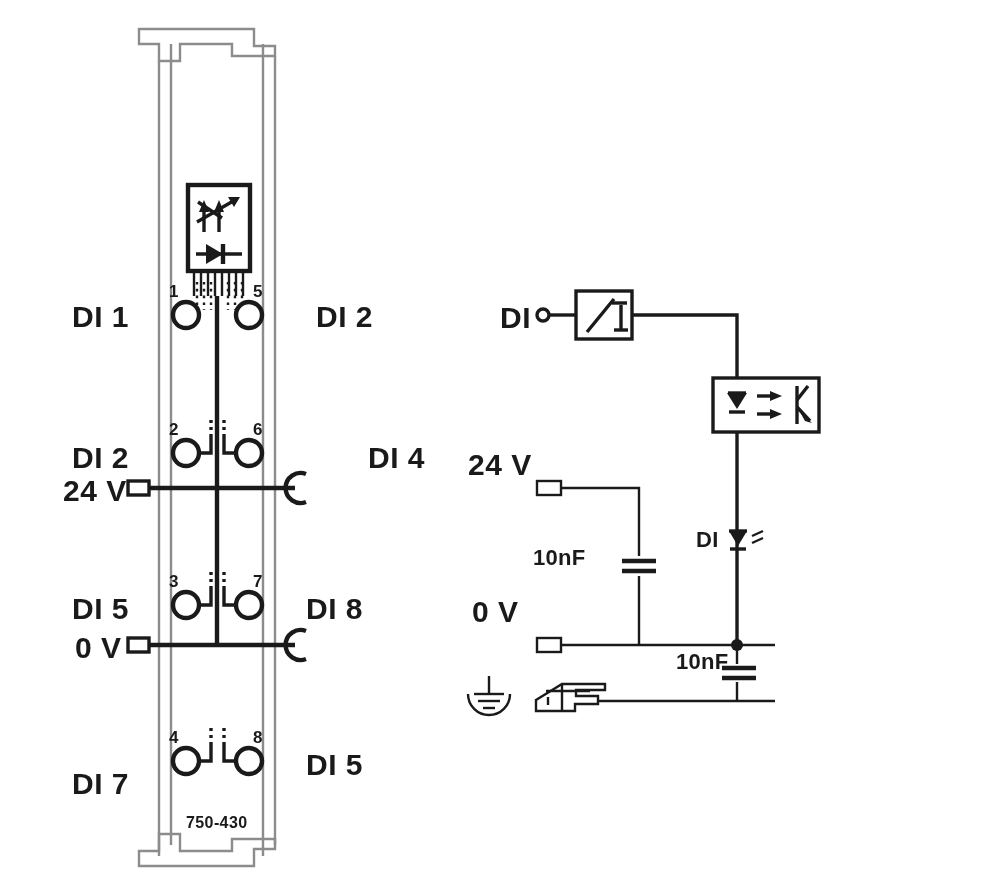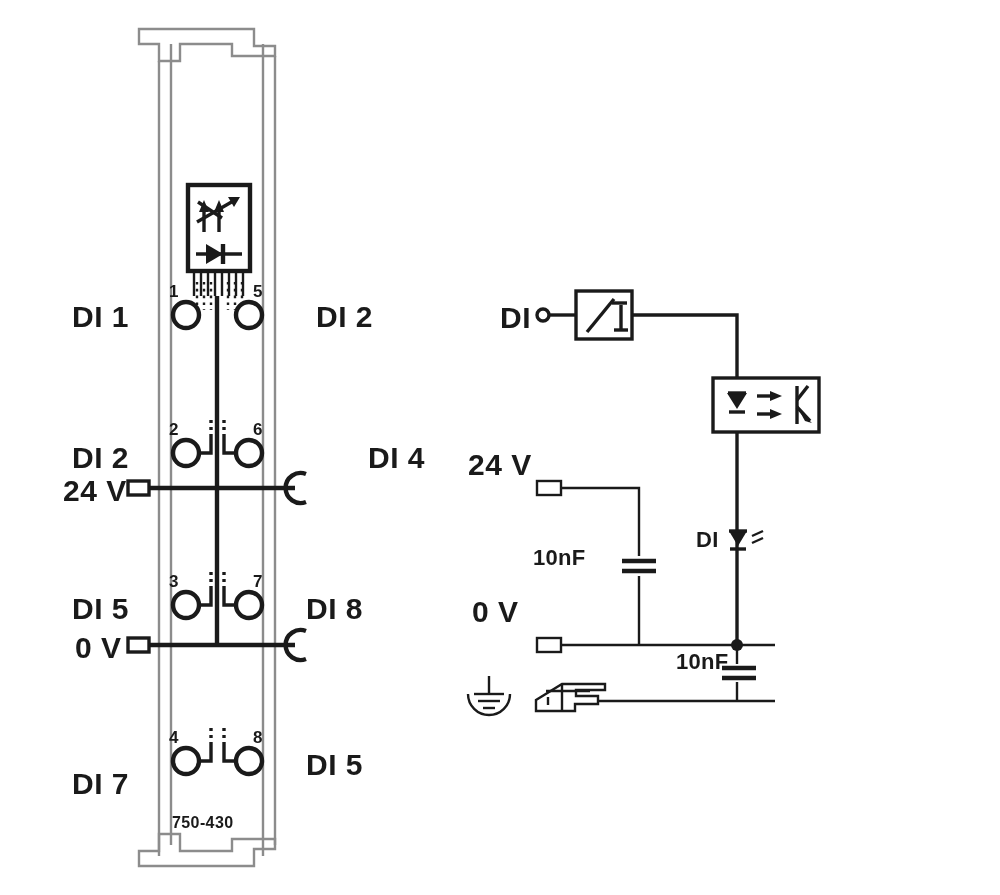--- a/index.html
+++ b/index.html
@@ -310,21 +310,21 @@
 
   <div class="lbl lbl-num" style="left:169px; top:421px;">2</div>
   <div class="lbl lbl-num" style="left:253px; top:421px;">6</div>
 
   <div class="lbl lbl-num" style="left:169px; top:573px;">3</div>
   <div class="lbl lbl-num" style="left:253px; top:573px;">7</div>
 
   <div class="lbl lbl-num" style="left:169px; top:729px;">4</div>
   <div class="lbl lbl-num" style="left:253px; top:729px;">8</div>
 
-  <div class="lbl lbl-part" style="left:172px; top:815px;">750-430</div>
+  <div class="lbl lbl-part" style="left:186px; top:815px;">750-430</div>
 
   <div class="lbl lbl-big" style="left:500px; top:303px;">DI</div>
 
   <div class="lbl lbl-big" style="left:468px; top:450px;">24 V</div>
 
   <div class="lbl lbl-mid" style="left:533px; top:547px;">10nF</div>
 
   <div class="lbl lbl-big" style="left:472px; top:597px;">0 V</div>
 
   <div class="lbl lbl-mid" style="left:696px; top:529px;">DI</div>

